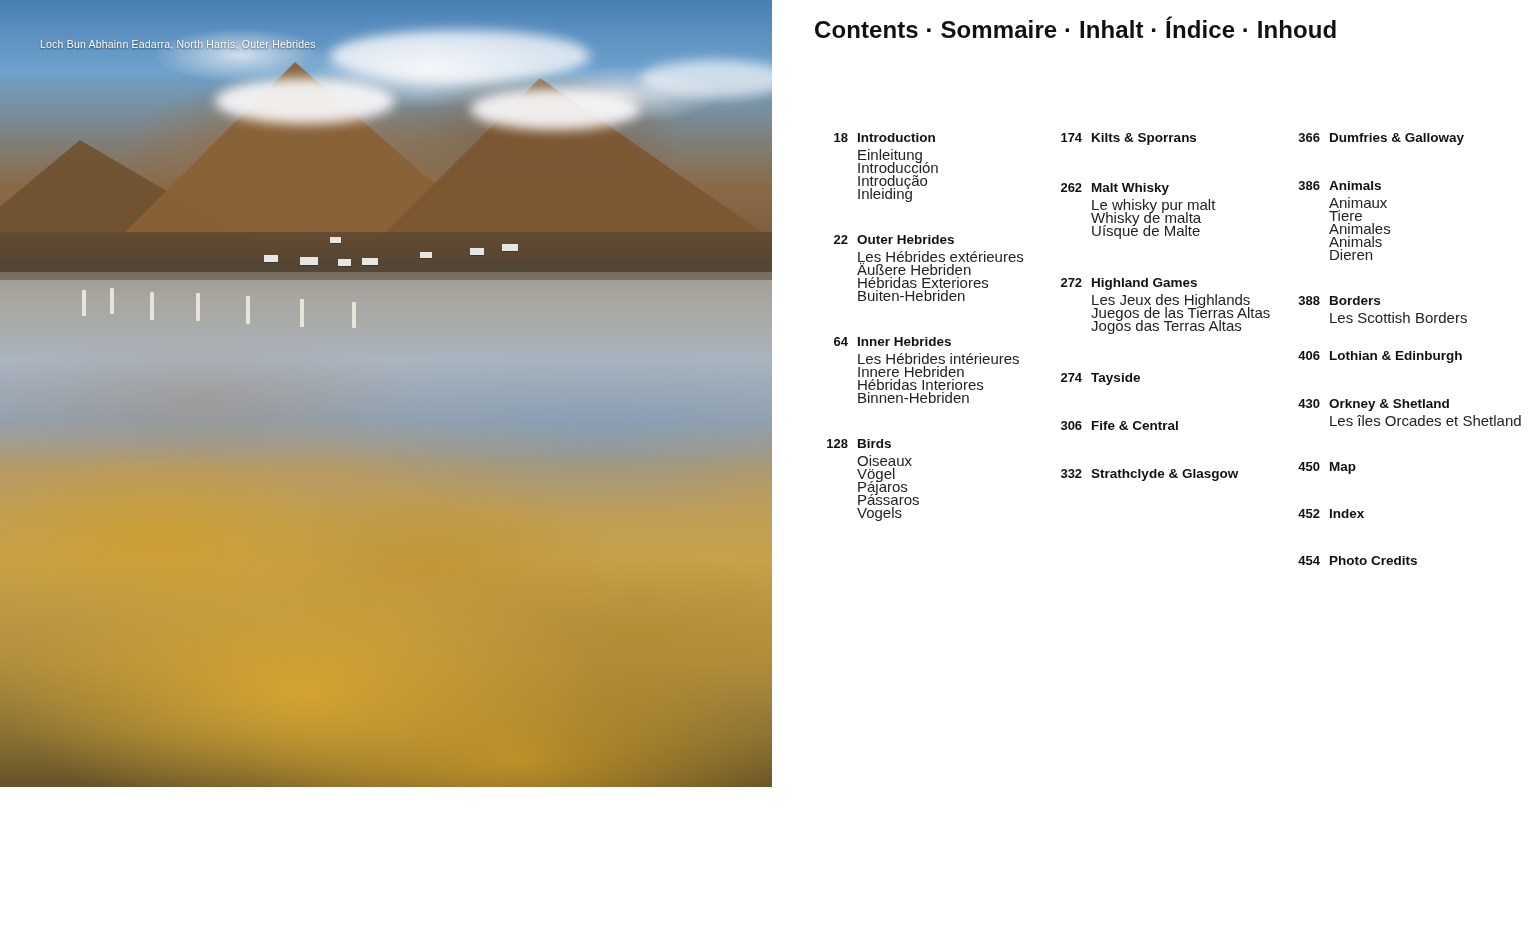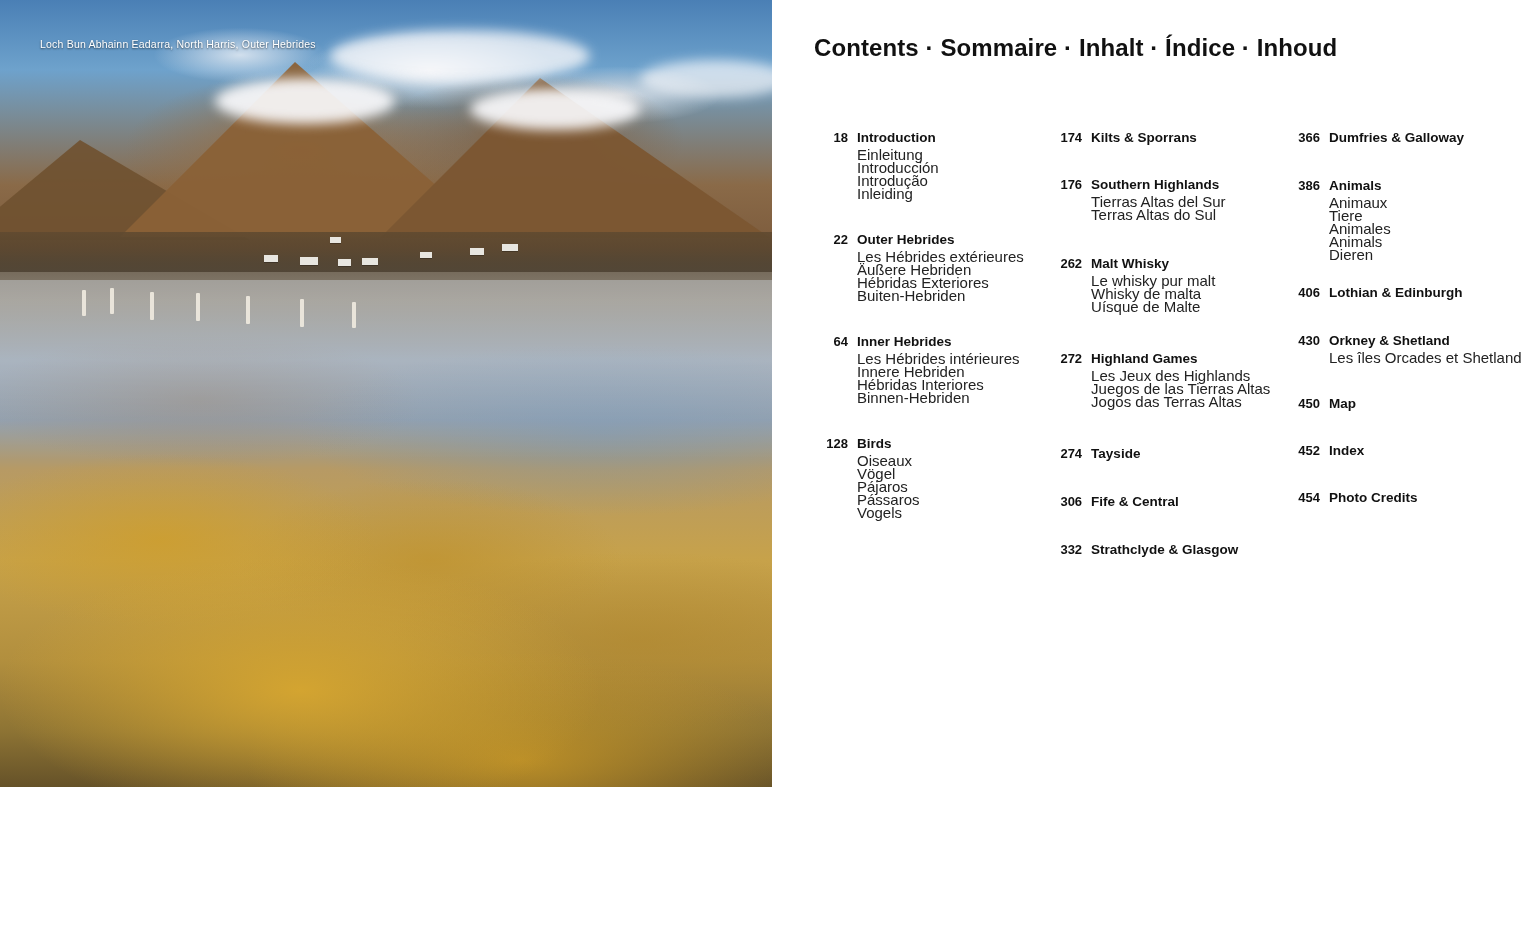--- a/index.html
+++ b/index.html
@@ -133,21 +133,21 @@
 
   
   .contents-page {
     position: relative;
     width: 758px;
     height: 935px;
     background: #ffffff;
   }
   .contents-title {
     position: absolute;
-    left: 42px; top: 34px;
+    left: 42px; top: 16px;
     font-size: 24px;
     font-weight: bold;
     letter-spacing: .1px;
     color: #111111;
     white-space: nowrap;
   }
   .columns {
     position: absolute;
     left: 42px; top: 130px;
     width: 700px;
@@ -283,30 +283,20 @@
             </div>
           </div>
         </div>
         <div class="col c2">
           <div class="entry" style="margin-top: 0px;">
             <div class="entry-head">
               <span class="entry-page">174</span>
               <span class="entry-title">Kilts &amp; Sporrans</span>
             </div>
           </div>
-          <div class="entry" style="margin-top: 32px;">
-            <div class="entry-head">
-              <span class="entry-page">176</span>
-              <span class="entry-title">Southern Highlands</span>
-            </div>
-            <div class="subs">
-              <div class="sub">Tierras Altas del Sur</div>
-              <div class="sub">Terras Altas do Sul</div>
-            </div>
-          </div>
           <div class="entry" style="margin-top: 35px;">
             <div class="entry-head">
               <span class="entry-page">262</span>
               <span class="entry-title">Malt Whisky</span>
             </div>
             <div class="subs">
               <div class="sub">Le whisky pur malt</div>
               <div class="sub">Whisky de malta</div>
               <div class="sub">Uísque de Malte</div>
             </div>
@@ -354,20 +344,29 @@
               <span class="entry-title">Animals</span>
             </div>
             <div class="subs">
               <div class="sub">Animaux</div>
               <div class="sub">Tiere</div>
               <div class="sub">Animales</div>
               <div class="sub">Animals</div>
               <div class="sub">Dieren</div>
             </div>
           </div>
+          <div class="entry" style="margin-top: 32px;">
+            <div class="entry-head">
+              <span class="entry-page">388</span>
+              <span class="entry-title">Borders</span>
+            </div>
+            <div class="subs">
+              <div class="sub">Les Scottish Borders</div>
+            </div>
+          </div>
           <div class="entry" style="margin-top: 24px;">
             <div class="entry-head">
               <span class="entry-page">406</span>
               <span class="entry-title">Lothian &amp; Edinburgh</span>
             </div>
           </div>
           <div class="entry" style="margin-top: 33px;">
             <div class="entry-head">
               <span class="entry-page">430</span>
               <span class="entry-title">Orkney &amp; Shetland</span>

